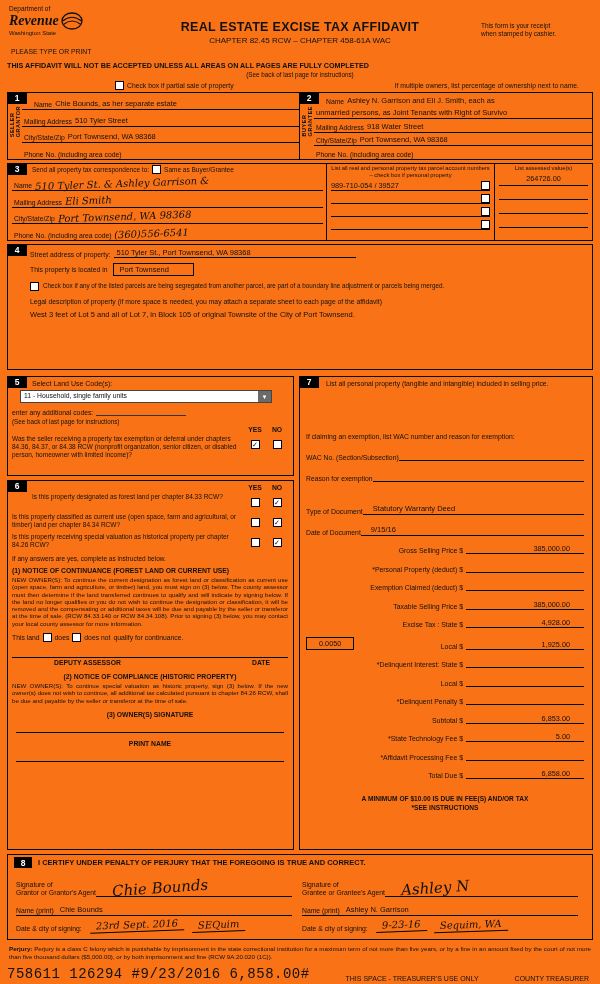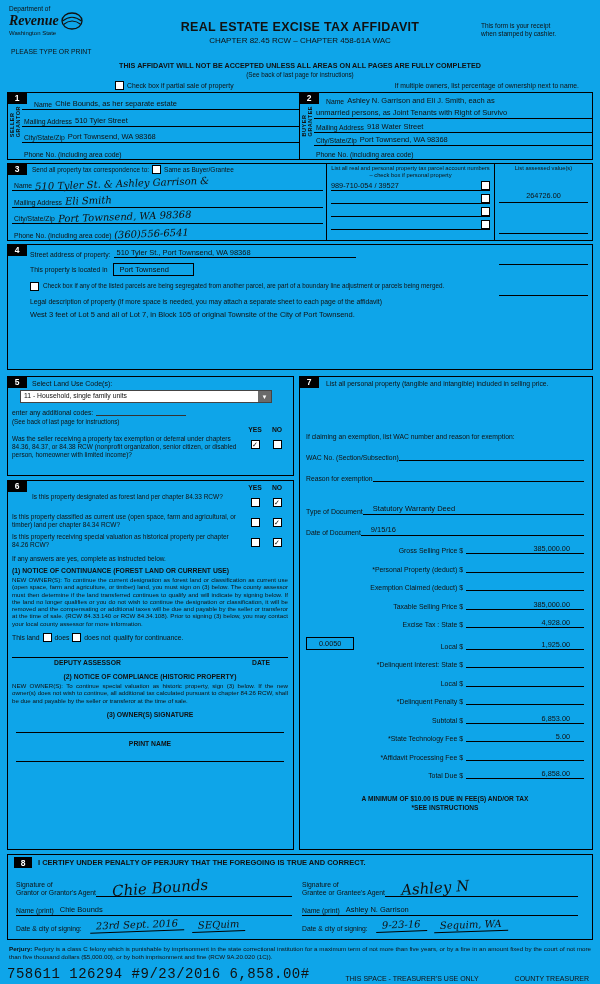--- a/index.html
+++ b/index.html
@@ -1,28 +1,28 @@
 <!DOCTYPE html>
 <html><head>
 <meta charset="utf-8">
 <style>
   html,body{margin:0;padding:0;background:#fff;}
-  .page{width:600px;height:984px;background:#0ea5e9;color:#111;font-family:"Liberation Sans",sans-serif;
+  .page{width:600px;height:984px;background:#f97316;color:#111;font-family:"Liberation Sans",sans-serif;
         position:relative;overflow:hidden;padding:5px 7px 0;box-sizing:border-box;}
   
   .hdr{position:relative;height:54px;}
   .logo{position:absolute;left:2px;top:0;}
   .logo-l1{font-size:6.5px;}
   .logo-l2{font-size:14px;font-weight:bold;font-style:italic;font-family:"Liberation Serif",serif;display:flex;align-items:center;gap:2px;line-height:14px;}
   .logo-l3{font-size:6px;}
   .title{padding-top:15px;text-align:center;font-size:12.5px;font-weight:bold;letter-spacing:.3px;}
   .chapter{text-align:center;font-size:8px;margin-top:2px;}
   .receipt{position:absolute;right:2px;top:17px;width:110px;font-size:6.5px;line-height:8px;}
   .ptp{position:absolute;left:4px;top:43px;font-size:6.8px;}
-  .warn{text-align:center;font-size:7.2px;font-weight:bold;margin-top:2px;}
+  .warn{font-size:7.2px;font-weight:bold;margin-top:2px;}
   .seeback{text-align:center;font-size:6.3px;margin-top:1px;}
   .checkrow{display:flex;align-items:center;font-size:6.8px;margin-top:2px;height:10px;}
   .checkrow .grp{margin-left:108px;display:flex;align-items:center;gap:3px;}
   .checkrow .mo{margin-left:auto;margin-right:14px;}
   
   .cb{display:inline-block;width:7px;height:7px;border:1px solid #000;font-size:7px;line-height:7px;text-align:center;vertical-align:middle;background:#fff;}
   .numbox{position:absolute;top:-1px;left:-1px;width:20px;height:12px;background:#000;color:#fff;
           font-size:8.5px;font-weight:bold;display:flex;align-items:center;justify-content:center;}
   .inbox{position:static;display:inline-flex;width:18px;height:11px;}
   .val{font-size:7.5px;}
@@ -39,21 +39,21 @@
   .frow.ind{padding-left:12px;}
   
   .sec3{border:1px solid #000;position:relative;display:flex;margin-top:3px;height:78px;box-sizing:border-box;}
   .s3a{width:318px;display:flex;flex-direction:column;padding:1px 3px 0 4px;box-sizing:border-box;}
   .s3a-head{font-size:6.5px;padding-left:20px;display:flex;gap:3px;align-items:center;}
   .s3b{width:168px;border-left:1px solid #000;padding:1px 4px;box-sizing:border-box;}
   .s3b-head{font-size:5.8px;line-height:6.6px;text-align:center;}
   .prow{display:flex;justify-content:space-between;align-items:flex-end;border-bottom:1px solid #000;height:11px;font-size:7.3px;margin-top:1px;}
   .s3c{flex:1;border-left:1px solid #000;padding:1px 4px;box-sizing:border-box;}
   .s3c-head{font-size:5.8px;line-height:6.6px;text-align:center;}
-  .arow{border-bottom:1px solid #000;height:11px;font-size:7.3px;text-align:center;margin-top:19px;}
+  .arow{border-bottom:1px solid #000;height:11px;font-size:7.3px;text-align:center;margin-top:2px;}
   
   .sec4{border:1px solid #000;position:relative;margin-top:3px;height:126px;padding:3px 6px 0 22px;box-sizing:border-box;font-size:6.8px;}
   .s4r1{display:flex;gap:4px;align-items:flex-end;}
   .s4r1 .flexu{flex:0 0 240px;border-bottom:1px solid #000;font-size:7.5px;padding-left:2px;}
   .s4r2{margin-top:5px;display:flex;gap:6px;align-items:center;}
   .locbox{border:1px solid #000;padding:1px 24px 1px 5px;font-size:7.5px;}
   .s4r3{margin-top:6px;display:flex;gap:4px;font-size:6.3px;align-items:flex-start;}
   .s4r4{margin-top:7px;}
   .legal{margin-top:5px;font-size:7.5px;}
   

